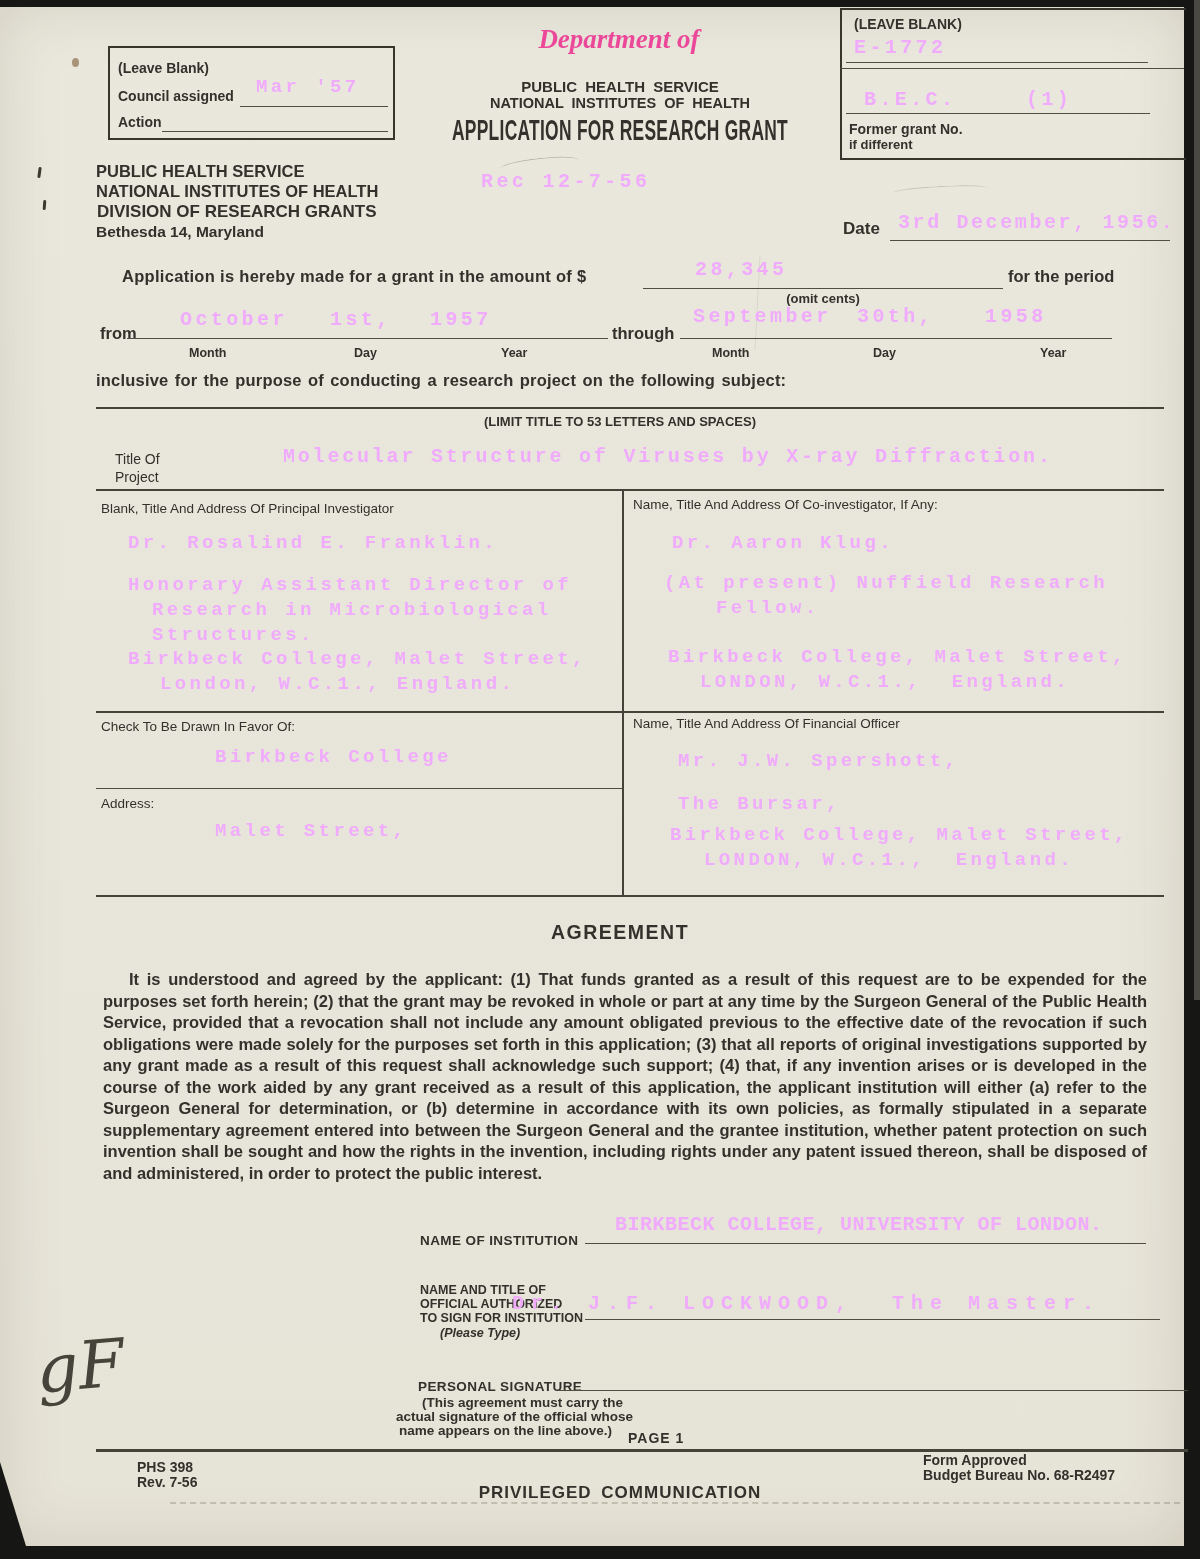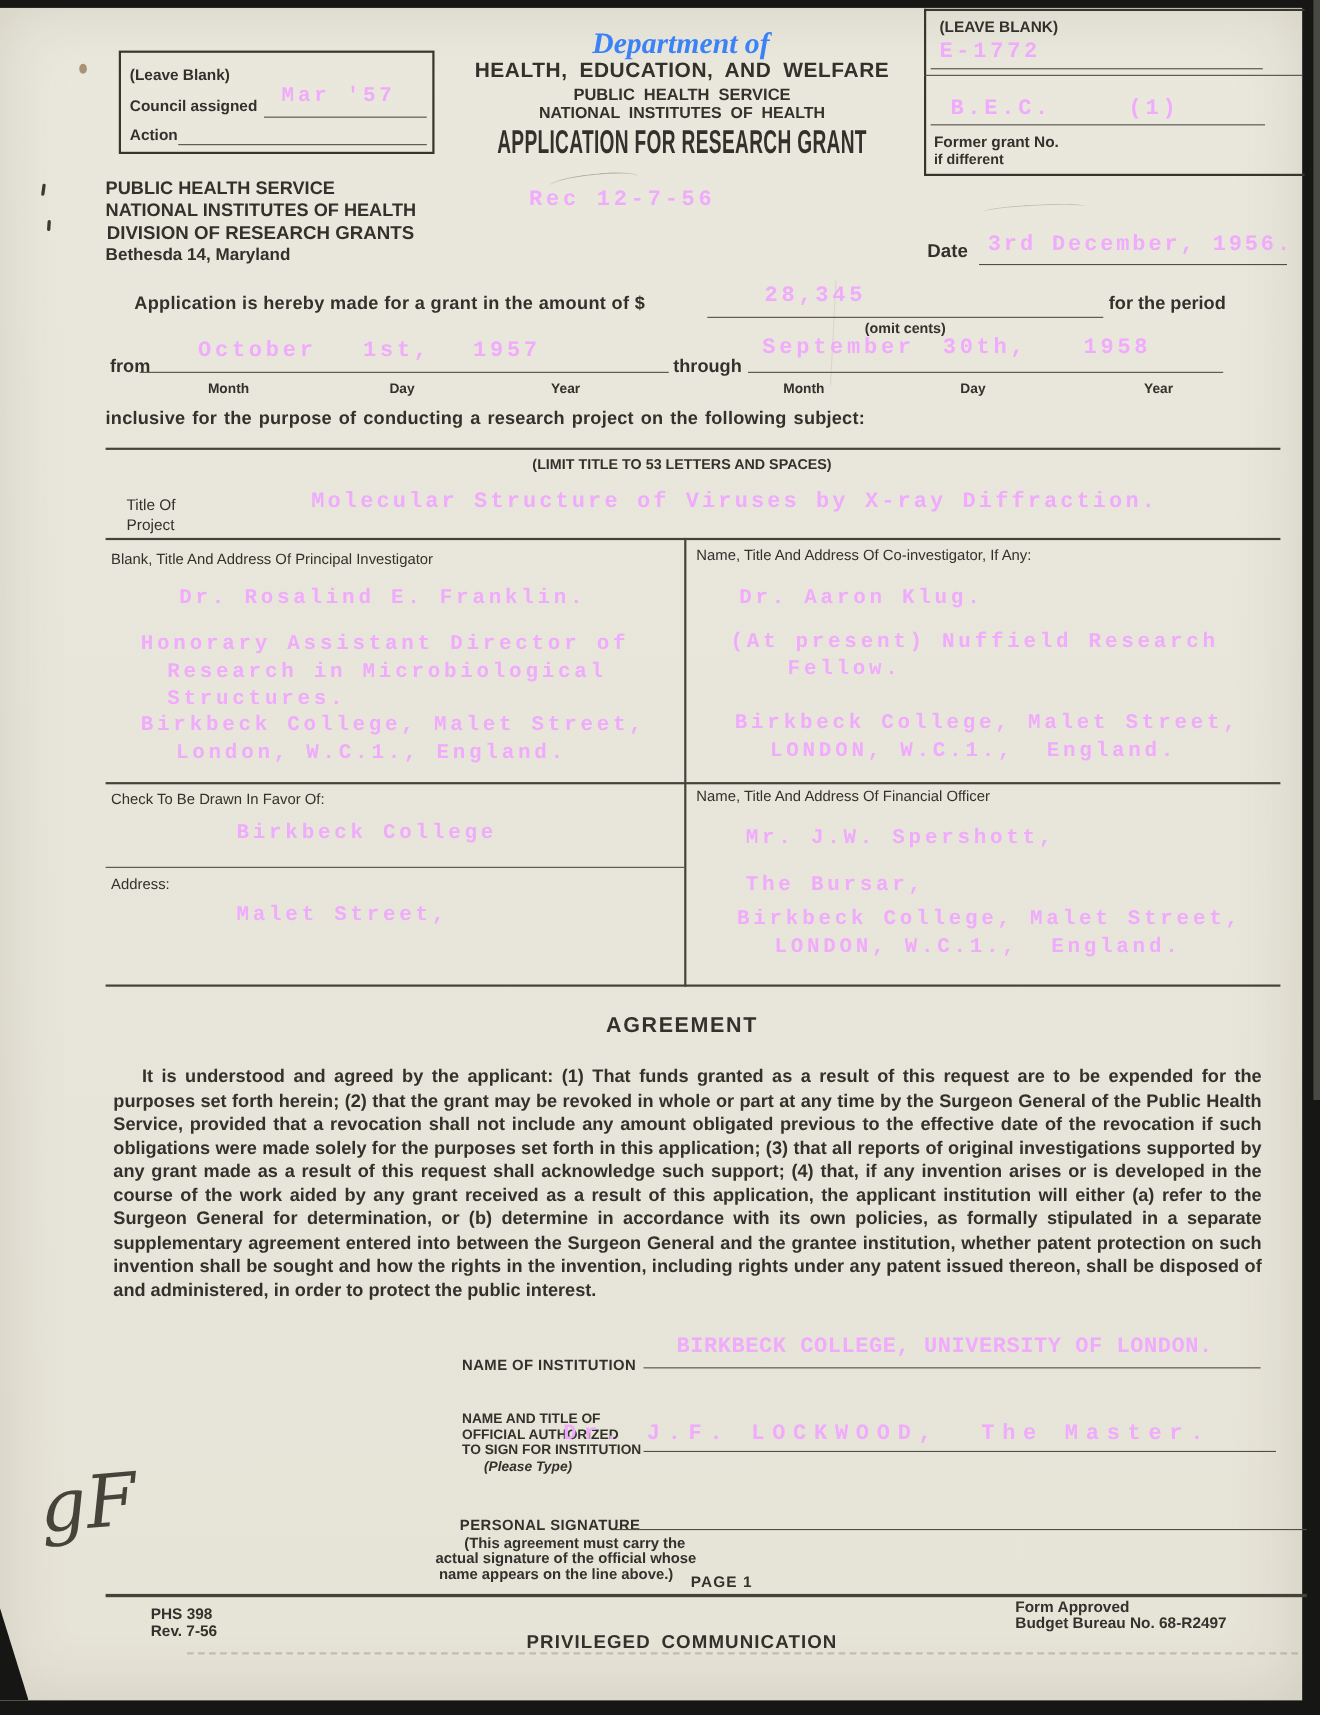--- a/index.html
+++ b/index.html
@@ -12,21 +12,21 @@
   
   .p{position:absolute;font-family:"Liberation Sans",sans-serif;font-weight:700;color:#33312b;
      font-size:13.5px;white-space:pre;line-height:1.15;}
   
   .t{position:absolute;font-family:"Liberation Mono","DejaVu Sans Mono",monospace;font-weight:700;
      color:#f0abfc;font-size:19px;letter-spacing:3.4px;white-space:pre;}
   .rule{position:absolute;background:#45423a;height:2px;}
   .thin{height:1px;background:#514d43;}
   .ctr{transform:translateX(-50%);}
   .dept{font-family:"Liberation Serif","DejaVu Serif",serif;font-style:italic;font-weight:700;
-        font-size:27px;color:#3b82f6;}
+        font-size:27px;color:#ec4899;}
   .formtitle{font-size:30px;letter-spacing:.5px;transform:translateX(-50%) scaleX(.58);
              transform-origin:center top;}
   .box{position:absolute;border:2px solid #38352d;}
   .just{white-space:normal;text-align:justify;text-indent:26px;line-height:21.5px;font-size:16.5px;}
   .ital{font-style:italic;margin-left:20px;}
   .hand{position:absolute;font-family:"DejaVu Serif","Liberation Serif",serif;font-style:italic;
         font-weight:400;color:#46433b;}
   .faint{position:absolute;border-top:1px solid rgba(95,90,78,.38);border-radius:50%;}
   .speck{position:absolute;border-radius:50%;}
 </style>
@@ -51,21 +51,20 @@
 
   <div class="box" style="left:108px;top:46px;width:283px;height:90px;"></div>
   <div class="p" style="left:118px;top:60px;font-size:14px;">(Leave Blank)</div>
   <div class="p" style="left:118px;top:88px;font-size:14px;">Council assigned</div>
   <div class="t" style="left:256px;top:76px;">Mar '57</div>
   <div class="rule thin" style="left:240px;top:106px;width:148px;"></div>
   <div class="p" style="left:118px;top:114px;font-size:14px;">Action</div>
   <div class="rule thin" style="left:162px;top:131px;width:226px;"></div>
 
   <div class="p dept ctr" style="left:619px;top:24px;">Department of</div>
-  <div class="p ctr" style="left:620px;top:54px;font-size:19px;letter-spacing:.5px;word-spacing:5px;">HEALTH, EDUCATION, AND WELFARE</div>
   <div class="p ctr" style="left:620px;top:78px;font-size:15px;word-spacing:4px;">PUBLIC HEALTH SERVICE</div>
   <div class="p ctr" style="left:620px;top:95px;font-size:14.5px;word-spacing:4px;">NATIONAL INSTITUTES OF HEALTH</div>
   <div class="p formtitle" style="left:620px;top:113px;">APPLICATION FOR RESEARCH GRANT</div>
 
   <div style="position:absolute;left:840px;top:8px;width:344px;height:148px;border-left:2px solid #38352d;border-top:2px solid #38352d;border-bottom:2px solid #38352d;"></div>
   <div class="p" style="left:854px;top:16px;font-size:14px;">(LEAVE BLANK)</div>
   <div class="t" style="left:854px;top:36px;font-size:20px;">E-1772</div>
   <div class="rule thin" style="left:846px;top:62px;width:302px;"></div>
   <div class="rule thin" style="left:840px;top:68px;width:344px;"></div>
   <div class="t" style="left:864px;top:88px;font-size:20px;">B.E.C.</div>
@@ -116,21 +115,21 @@
   <div class="p" style="left:115px;top:469px;font-size:14px;font-weight:400;">Project</div>
   <div class="t" style="left:283px;top:445px;font-size:20px;letter-spacing:2.8px;">Molecular Structure of Viruses by X-ray Diffraction.</div>
 
   <div class="rule" style="left:96px;top:489px;width:1068px;"></div>
   <div class="rule" style="left:96px;top:711px;width:1068px;"></div>
   <div class="rule" style="left:96px;top:895px;width:1068px;"></div>
   <div class="rule" style="left:622px;top:489px;width:2px;height:408px;"></div>
   <div class="rule thin" style="left:96px;top:788px;width:526px;"></div>
 
   <div class="p" style="left:101px;top:501px;font-size:13.5px;font-weight:400;">Blank, Title And Address Of Principal Investigator</div>
-  <div class="t" style="left:128px;top:532px;margin-left:35px;">Dr. Rosalind E. Franklin.</div>
+  <div class="t" style="left:128px;top:532px;">Dr. Rosalind E. Franklin.</div>
   <div class="t" style="left:128px;top:574px;">Honorary Assistant Director of</div>
   <div class="t" style="left:152px;top:599px;">Research in Microbiological</div>
   <div class="t" style="left:152px;top:624px;">Structures.</div>
   <div class="t" style="left:128px;top:648px;">Birkbeck College, Malet Street,</div>
   <div class="t" style="left:160px;top:673px;">London, W.C.1., England.</div>
 
   <div class="p" style="left:633px;top:497px;font-size:13.5px;font-weight:400;">Name, Title And Address Of Co-investigator, If Any:</div>
   <div class="t" style="left:672px;top:532px;">Dr. Aaron Klug.</div>
   <div class="t" style="left:664px;top:572px;">(At present) Nuffield Research</div>
   <div class="t" style="left:716px;top:597px;">Fellow.</div>

